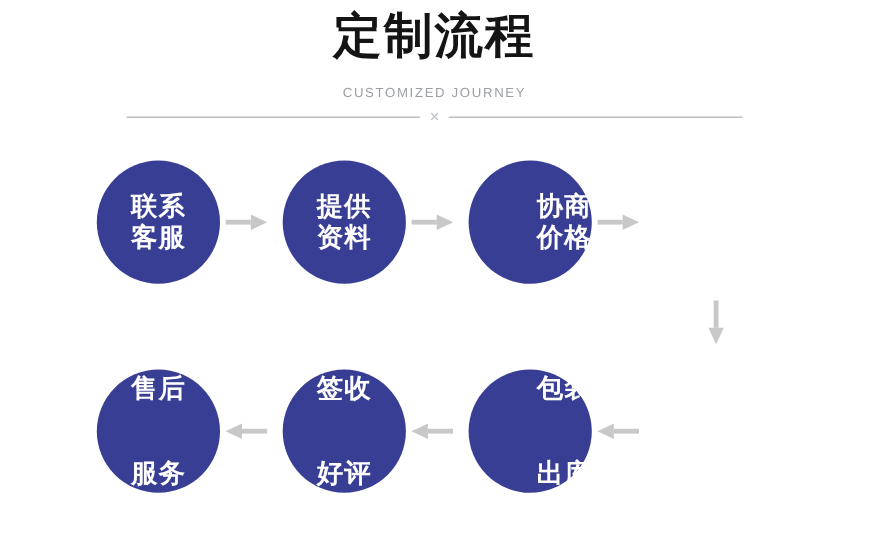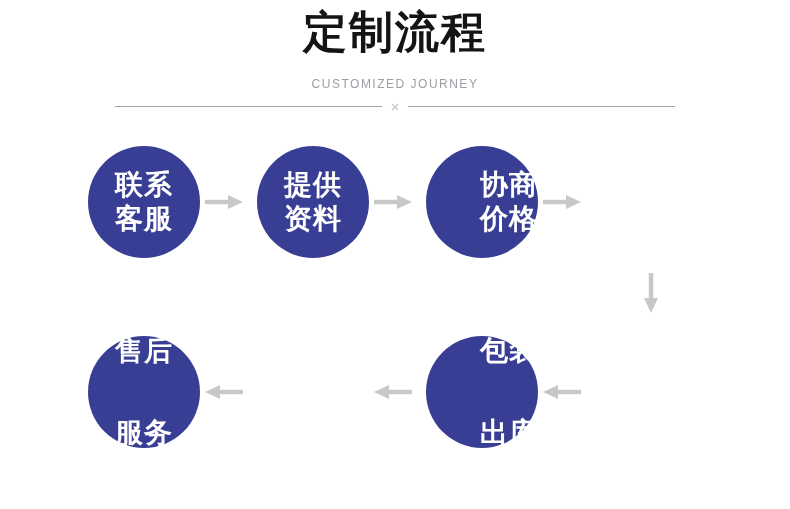--- a/index.html
+++ b/index.html
@@ -55,21 +55,21 @@
     position: absolute;
     width: 112px;
     height: 112px;
     border-radius: 50%;
     background: var(--circle_fill, #383e93);
     color: var(--circle_text, #ffffff);
     display: flex;
     flex-direction: column;
     align-items: center;
     justify-content: center;
-    font-size: 28px;
+    font-size: 24px;
     font-weight: 700;
     line-height: 1.22;
     letter-spacing: 1px;
     text-align: center;
   }
   .r0 { top: 146px; }
   .r1 { top: 336px; gap: 48px; }
   .c0 { left: 88px; }
   .c1 { left: 257px; justify-content: center; }
   .c2 { left: 426px; align-items: flex-end; }
@@ -125,20 +125,24 @@
 
   <svg class="v-arrow" viewBox="0 0 16 40">
     <rect class="arrow-shape" x="5.8" y="0" width="4.4" height="25"></rect>
     <polygon class="arrow-shape" points="1,25 8,40 15,25"></polygon>
   </svg>
 
   <div class="circle r1 c0">
     <span>售后</span>
     <span>服务</span>
   </div>
+  <div class="circle r1 c1">
+    <span>签收</span>
+    <span>好评</span>
+  </div>
   <div class="circle r1 c2">
     <span>包装</span>
     <span>出库</span>
   </div>
 
   <svg class="h-arrow a0 ar1" viewBox="0 0 38 16">
     <rect class="arrow-shape" x="15" y="5.8" width="23" height="4.4"></rect>
     <polygon class="arrow-shape" points="15,1 0,8 15,15"></polygon>
   </svg>
   <svg class="h-arrow a1 ar1" viewBox="0 0 38 16">

